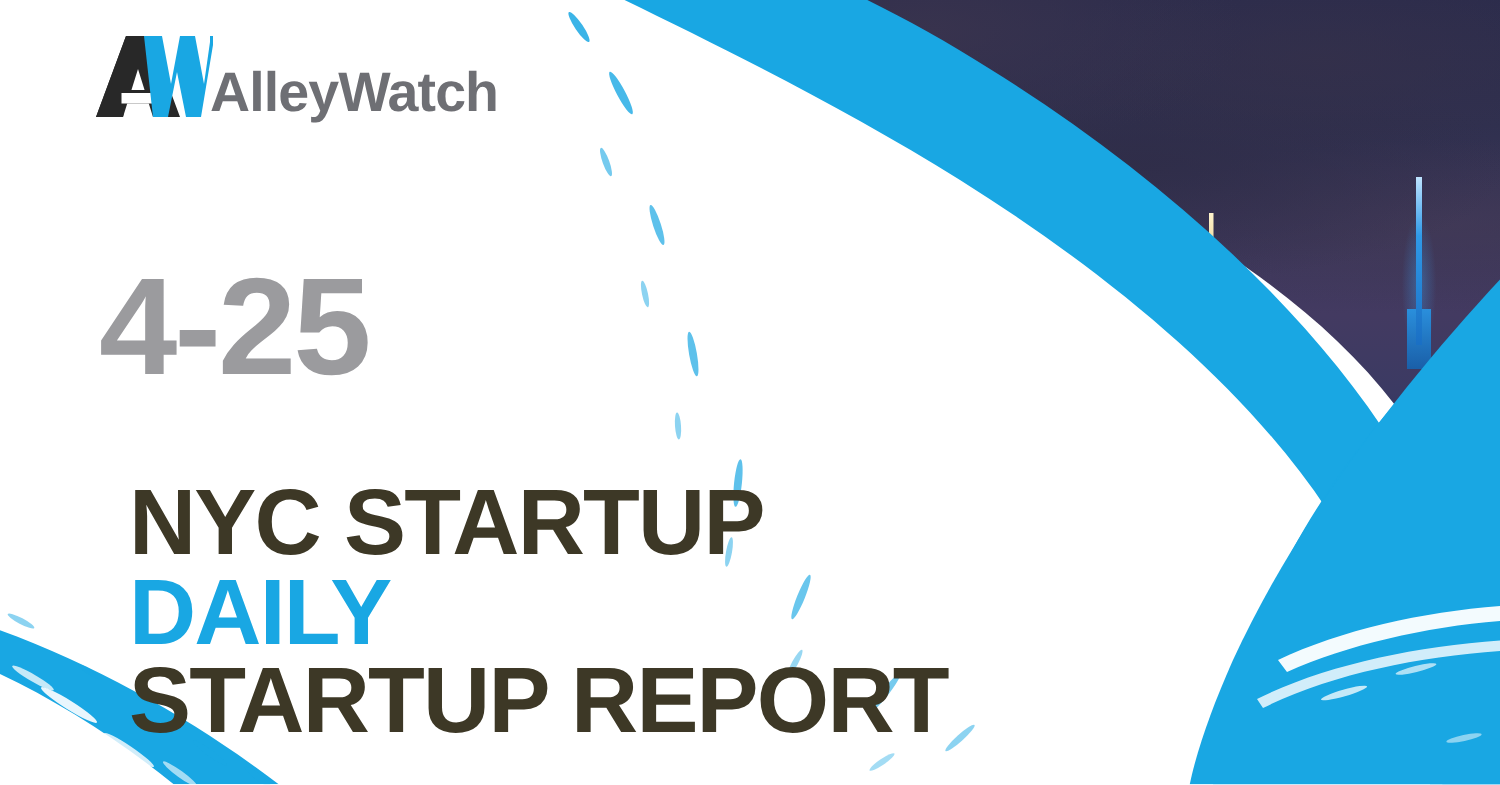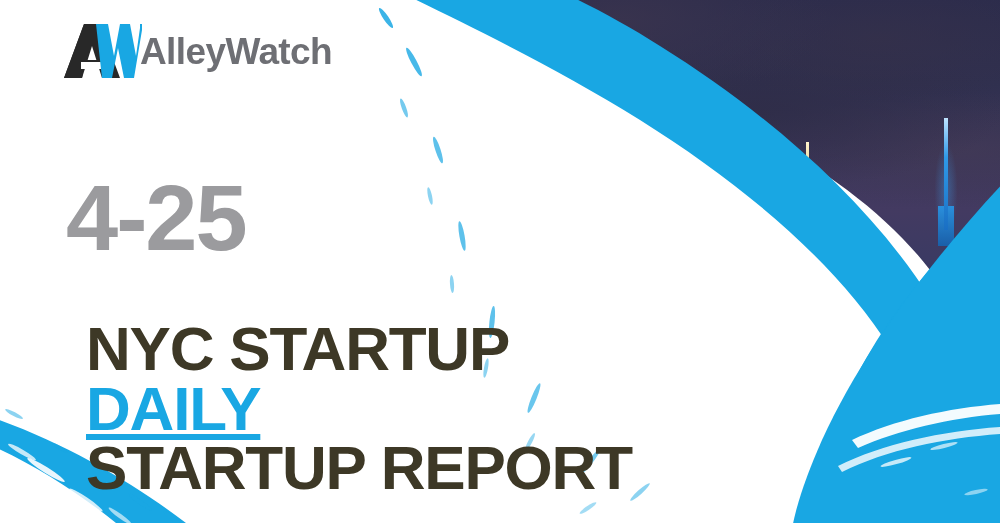--- a/index.html
+++ b/index.html
@@ -104,21 +104,21 @@
   .bspire-glow { position:absolute; left:928px; top:120px; width:36px; height:140px;
     background:radial-gradient(ellipse 16px 66px at 50% 50%, rgba(60,160,240,.38), rgba(60,160,240,0) 72%); }
 
   
   .splatter { position:absolute; inset:0; pointer-events:none; }
 
   
   .arc-wrap { position:absolute; inset:0; }
 
   
-  .logo { position:absolute; left:62px; top:22px; display:flex; align-items:center; gap:0; }
+  .logo { position:absolute; left:62px; top:22px; display:flex; align-items:flex-end; gap:0; }
   .logo-mark { position:relative; width:80px; height:58px; }
   .logo-word {
     font-size:37px; font-weight:700; color:#6e6f74; letter-spacing:-0.6px;
     font-family:"Liberation Sans", sans-serif; line-height:1; margin-left:-2px;
   }
 
   
   .date {
     position:absolute; left:66px; top:172px;
     font-size:92px; font-weight:700; color:#9b9b9e;
@@ -129,21 +129,21 @@
   }
 
   
   .headline { position:absolute; left:66px; top:319px; line-height:.96;margin-left:20px; }
   .hl-row {
     font-size:62px; font-weight:700; letter-spacing:-1.2px;
     font-family:"Liberation Sans", sans-serif; display:block;
     white-space:nowrap;
   }
   .hl-dark { color:#3d3826; }
-  .hl-blue { color:#19a7e3;text-decoration:underline; }
+  .hl-blue { color:#19a7e3; }
 </style>
 </head>
 <body>
 
 <div id="banner">
 
   <div class="photo-layer">
     <div class="sky"></div>
     <div class="horizon-glow"></div>
 

